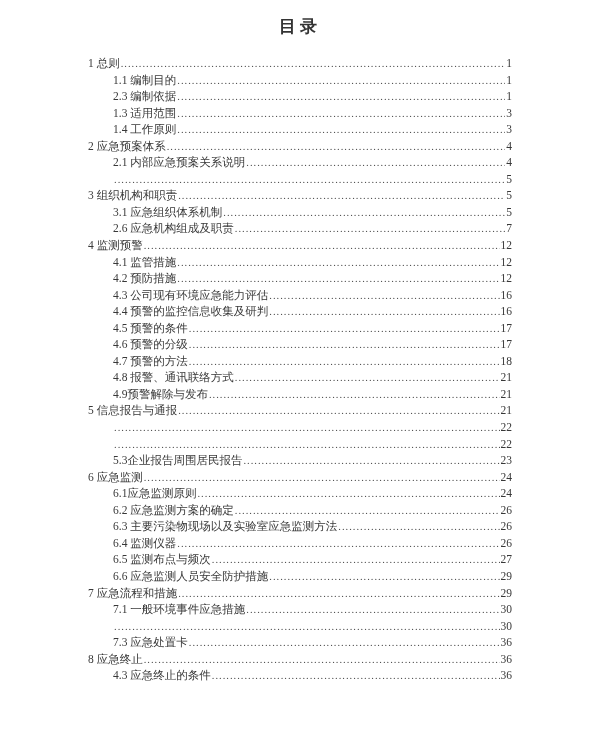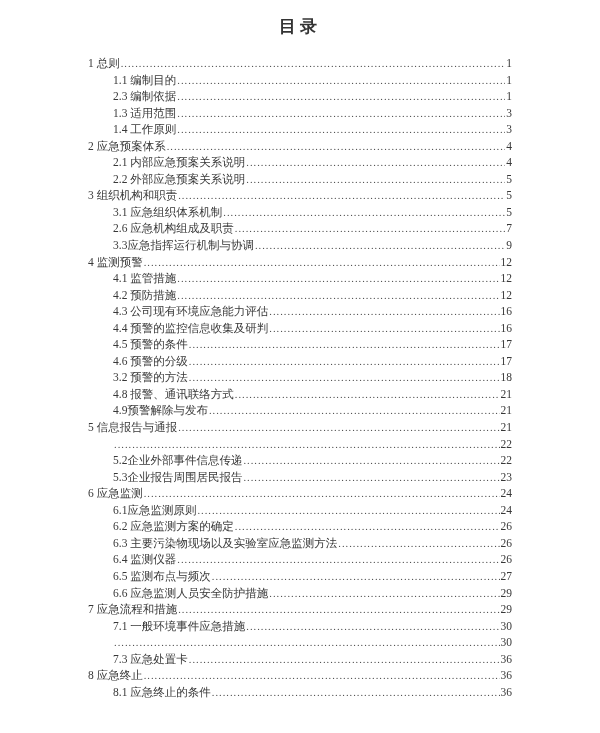--- a/index.html
+++ b/index.html
@@ -99,44 +99,38 @@
         <span class="toc-label">2 应急预案体系</span>
         <span class="toc-dots"></span>
         <span class="toc-page">4</span>
       </div>
       <div class="toc-row level-2">
         <span class="toc-label">2.1 内部应急预案关系说明</span>
         <span class="toc-dots"></span>
         <span class="toc-page">4</span>
       </div>
       <div class="toc-row level-2">
-        <span class="toc-label">2.2 外部应急预案关系说明</span>
         <span class="toc-dots"></span>
         <span class="toc-page">5</span>
       </div>
       <div class="toc-row level-1">
         <span class="toc-label">3 组织机构和职责</span>
         <span class="toc-dots"></span>
         <span class="toc-page">5</span>
       </div>
       <div class="toc-row level-2">
         <span class="toc-label">3.1 应急组织体系机制</span>
         <span class="toc-dots"></span>
         <span class="toc-page">5</span>
       </div>
       <div class="toc-row level-2">
         <span class="toc-label">2.6 应急机构组成及职责</span>
         <span class="toc-dots"></span>
         <span class="toc-page">7</span>
       </div>
-      <div class="toc-row level-2">
-        <span class="toc-label">3.3应急指挥运行机制与协调</span>
-        <span class="toc-dots"></span>
-        <span class="toc-page">9</span>
-      </div>
       <div class="toc-row level-1">
         <span class="toc-label">4 监测预警</span>
         <span class="toc-dots"></span>
         <span class="toc-page">12</span>
       </div>
       <div class="toc-row level-2">
         <span class="toc-label">4.1 监管措施</span>
         <span class="toc-dots"></span>
         <span class="toc-page">12</span>
       </div>
@@ -159,21 +153,21 @@
         <span class="toc-label">4.5 预警的条件</span>
         <span class="toc-dots"></span>
         <span class="toc-page">17</span>
       </div>
       <div class="toc-row level-2">
         <span class="toc-label">4.6 预警的分级</span>
         <span class="toc-dots"></span>
         <span class="toc-page">17</span>
       </div>
       <div class="toc-row level-2">
-        <span class="toc-label">3.2 预警的方法</span>
+        <span class="toc-label">4.7 预警的方法</span>
         <span class="toc-dots"></span>
         <span class="toc-page">18</span>
       </div>
       <div class="toc-row level-2">
         <span class="toc-label">4.8 报警、通讯联络方式</span>
         <span class="toc-dots"></span>
         <span class="toc-page">21</span>
       </div>
       <div class="toc-row level-2">
         <span class="toc-label">4.9预警解除与发布</span>
@@ -183,21 +177,20 @@
       <div class="toc-row level-1">
         <span class="toc-label">5 信息报告与通报</span>
         <span class="toc-dots"></span>
         <span class="toc-page">21</span>
       </div>
       <div class="toc-row level-2">
         <span class="toc-dots"></span>
         <span class="toc-page">22</span>
       </div>
       <div class="toc-row level-2">
-        <span class="toc-label">5.2企业外部事件信息传递</span>
         <span class="toc-dots"></span>
         <span class="toc-page">22</span>
       </div>
       <div class="toc-row level-2">
         <span class="toc-label">5.3企业报告周围居民报告</span>
         <span class="toc-dots"></span>
         <span class="toc-page">23</span>
       </div>
       <div class="toc-row level-1">
         <span class="toc-label">6 应急监测</span>
@@ -252,18 +245,18 @@
         <span class="toc-label">7.3 应急处置卡</span>
         <span class="toc-dots"></span>
         <span class="toc-page">36</span>
       </div>
       <div class="toc-row level-1">
         <span class="toc-label">8 应急终止</span>
         <span class="toc-dots"></span>
         <span class="toc-page">36</span>
       </div>
       <div class="toc-row level-2">
-        <span class="toc-label">8.1 应急终止的条件</span>
+        <span class="toc-label">4.3 应急终止的条件</span>
         <span class="toc-dots"></span>
         <span class="toc-page">36</span>
       </div>
     </div>
 </div>
 
 </body></html>

